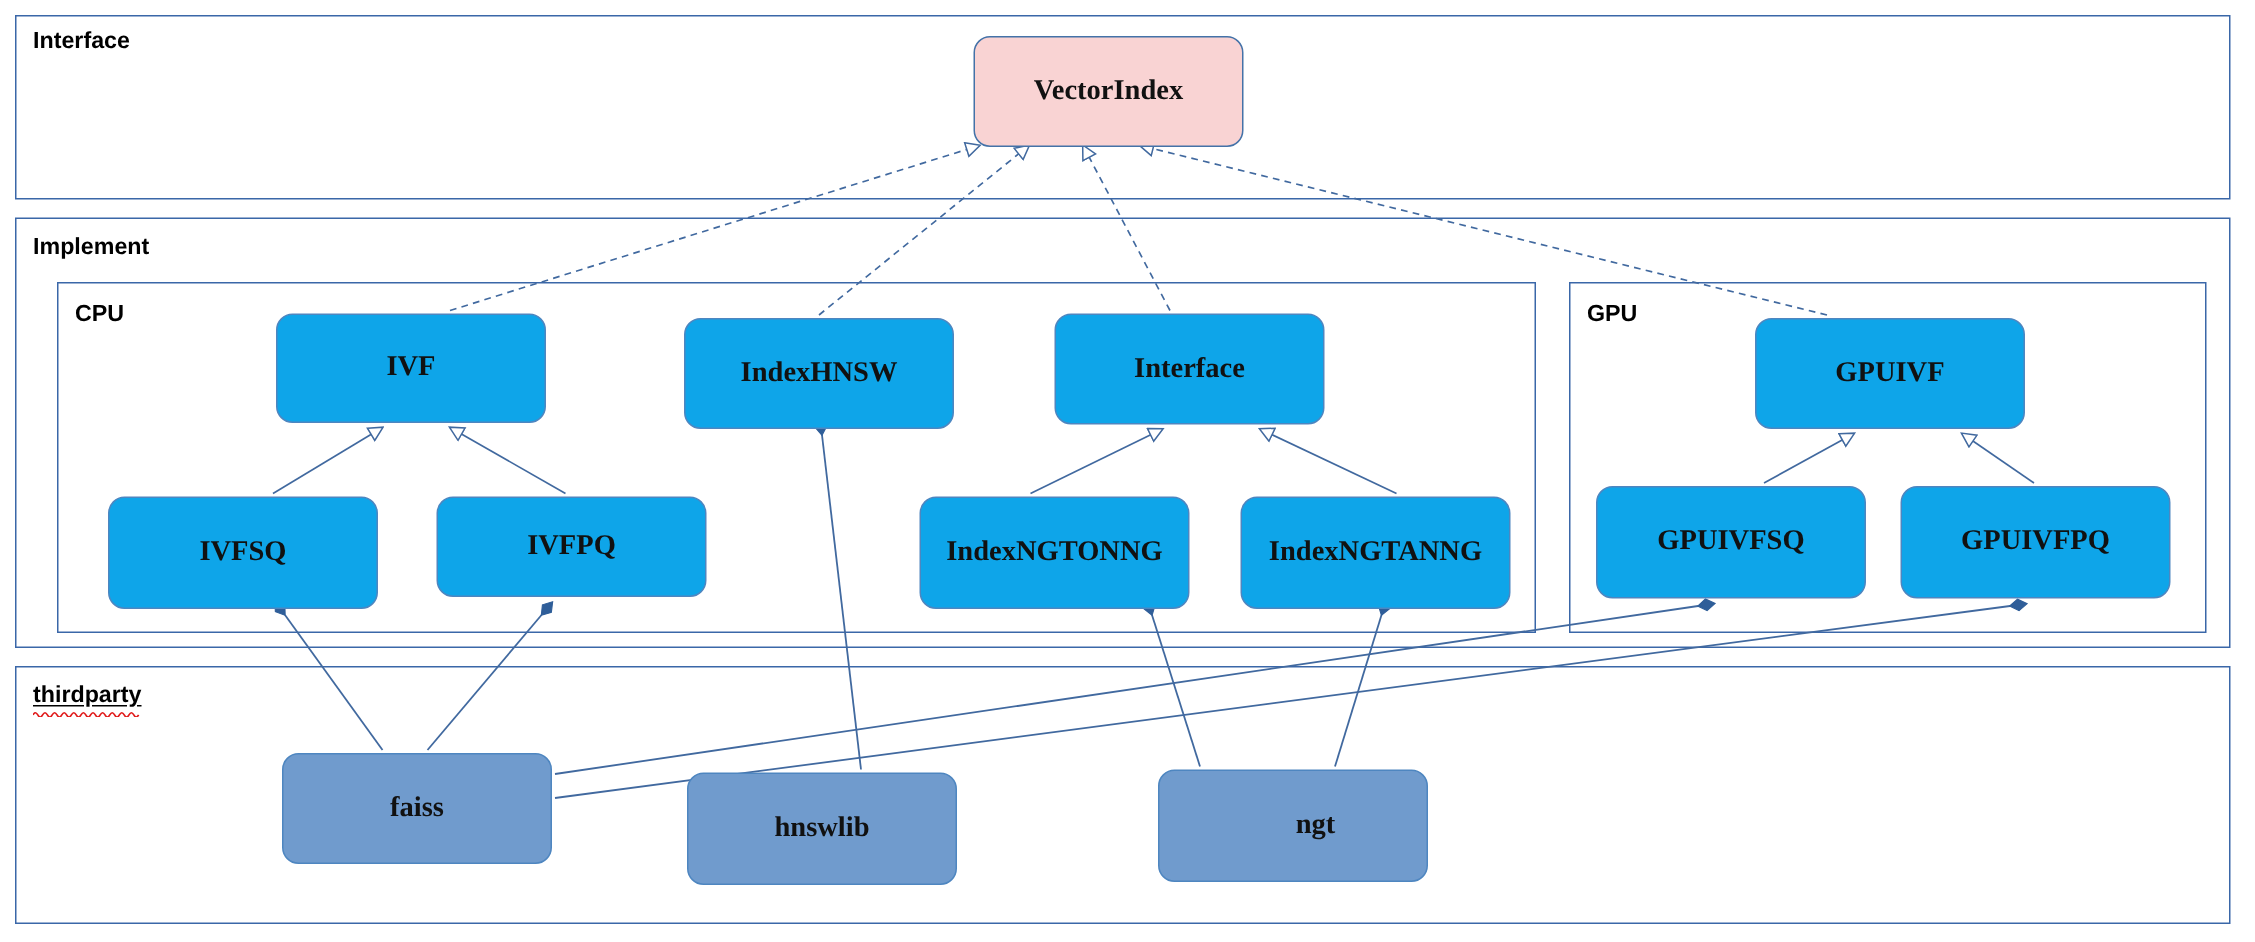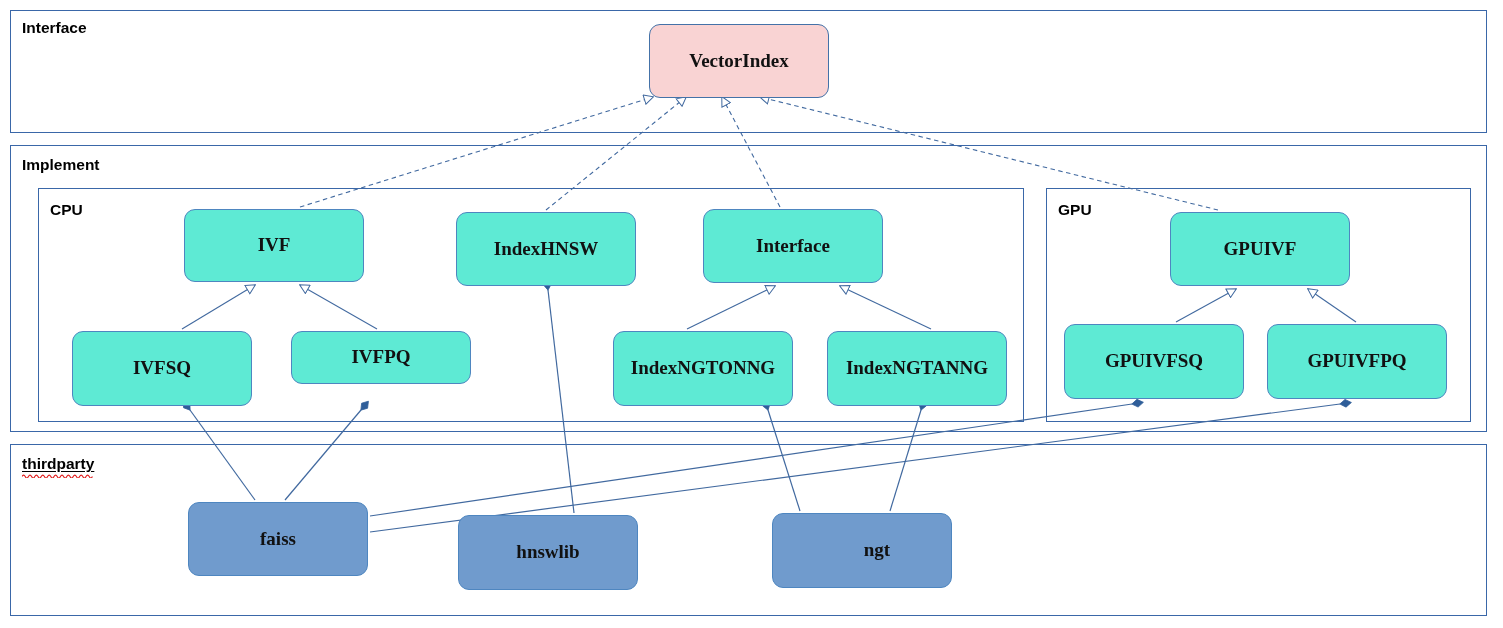--- a/index.html
+++ b/index.html
@@ -56,21 +56,21 @@
     align-items: center;
     justify-content: center;
     font-family: "Liberation Serif", serif;
     font-size: 19px;
     color: #111111;
     text-align: center;
     line-height: 1.1;
     user-select: none;
   }
   .node.iface  { background: #f9d3d3; border-color: #4472a8; }
-  .node.impl   { background: #5eead4; border-color: #4e86c0; }
+  .node.impl   { background: #0ea5e9; border-color: #4e86c0; }
   .node.party  { background: #709bcd; border-color: #4e86c0; }
 
   
   #edge-layer {
     position: absolute;
     left: 0; top: 0;
     width: 1503px;
     height: 628px;
     pointer-events: none;
   }
@@ -126,21 +126,21 @@
         <line x1="890" y1="511" x2="921" y2="410" stroke="#41699f" stroke-width="1.2" marker-end="url(#mk-filled-diamond)"></line>
       </g>
   </svg>
 
   <div id="nodes-host">
       <div class="node iface" style="left: 605px; top: 24px; width: 180px; height: 74px; margin-left: 44px;">VectorIndex</div>
       <div class="node impl" style="left: 184px; top: 209px; width: 180px; height: 73px;">IVF</div>
       <div class="node impl" style="left: 456px; top: 212px; width: 180px; height: 74px;">IndexHNSW</div>
       <div class="node impl" style="left: 703px; top: 209px; width: 180px; height: 74px;">Interface</div>
       <div class="node impl" style="left: 72px; top: 331px; width: 180px; height: 75px;">IVFSQ</div>
-      <div class="node impl" style="left: 291px; top: 331px; width: 180px; height: 53px;">IVFPQ</div>
+      <div class="node impl" style="left: 291px; top: 331px; width: 180px; height: 67px;">IVFPQ</div>
       <div class="node impl" style="left: 613px; top: 331px; width: 180px; height: 75px;">IndexNGTONNG</div>
       <div class="node impl" style="left: 827px; top: 331px; width: 180px; height: 75px;">IndexNGTANNG</div>
       <div class="node impl" style="left: 1170px; top: 212px; width: 180px; height: 74px; text-align: center;">GPUIVF</div>
       <div class="node impl" style="left: 1064px; top: 324px; width: 180px; height: 75px;">GPUIVFSQ</div>
       <div class="node impl" style="left: 1267px; top: 324px; width: 180px; height: 75px;">GPUIVFPQ</div>
       <div class="node party" style="left: 188px; top: 502px; width: 180px; height: 74px;">faiss</div>
       <div class="node party" style="left: 458px; top: 515px; width: 180px; height: 75px;">hnswlib</div>
       <div class="node party" style="left: 772px; top: 513px; width: 180px; height: 75px; padding-left: 30px;">ngt</div>
     </div>
 

